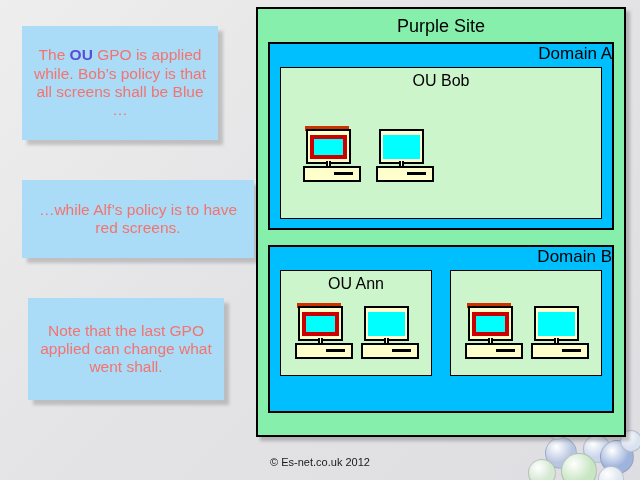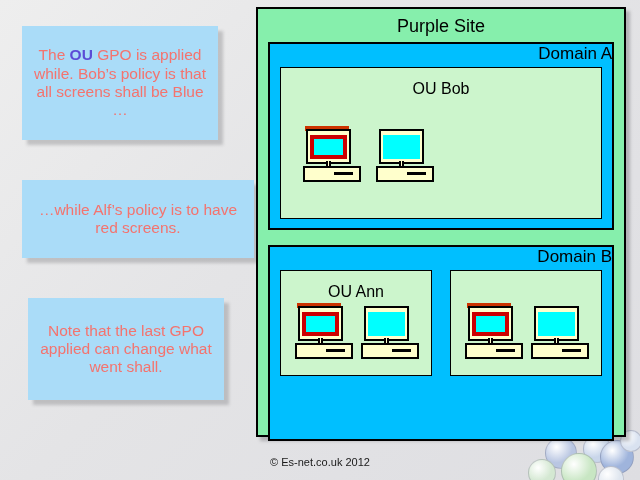--- a/index.html
+++ b/index.html
@@ -70,21 +70,21 @@
   .ou {
     background: #ccf5cc;
     border: 1px solid #000;
     box-sizing: border-box;
     position: relative;
   }
   .ou-title {
     text-align: center;
     font-size: 16px;
     color: #000;
-    padding-top: 12px;
+    padding-top: 4px;
   }
   .ou-alf {
     background: #ffbf00;
     border: 1px solid #000;
     box-sizing: border-box;
     position: absolute;
   }
 
   
   .pc { position: relative; }
@@ -184,21 +184,21 @@
           <div class="screen" style="background: rgb(0, 255, 255);"></div>
           <div class="neck"></div>
           <div class="base">
             <div class="slot"></div>
           </div>
         </div>
 
     </div>
   </div>
 
-  <div class="domain" id="domain-b" style="height:196px; margin-top:15px;">
+  <div class="domain" id="domain-b" style="height:168px; margin-top:15px;">
     <div class="domain-title">Domain B</div>
 
     <div style="display:flex; gap:18px; padding:0 10px;">
       <div class="ou" id="ou-ann" style="flex:1; height:106px; position:relative;">
         <div class="ou-title">OU Ann</div>
         <div class="pc" id="pc-ann-1" style="position:absolute; left:14px; top:32px; width:58px; height:56px;">
             <div class="mon-shadow"></div>
             <div class="monitor"></div>
             <div class="screen" style="background: rgb(0, 255, 255); border: 4px solid rgb(204, 0, 0);"></div>
             <div class="neck"></div>

